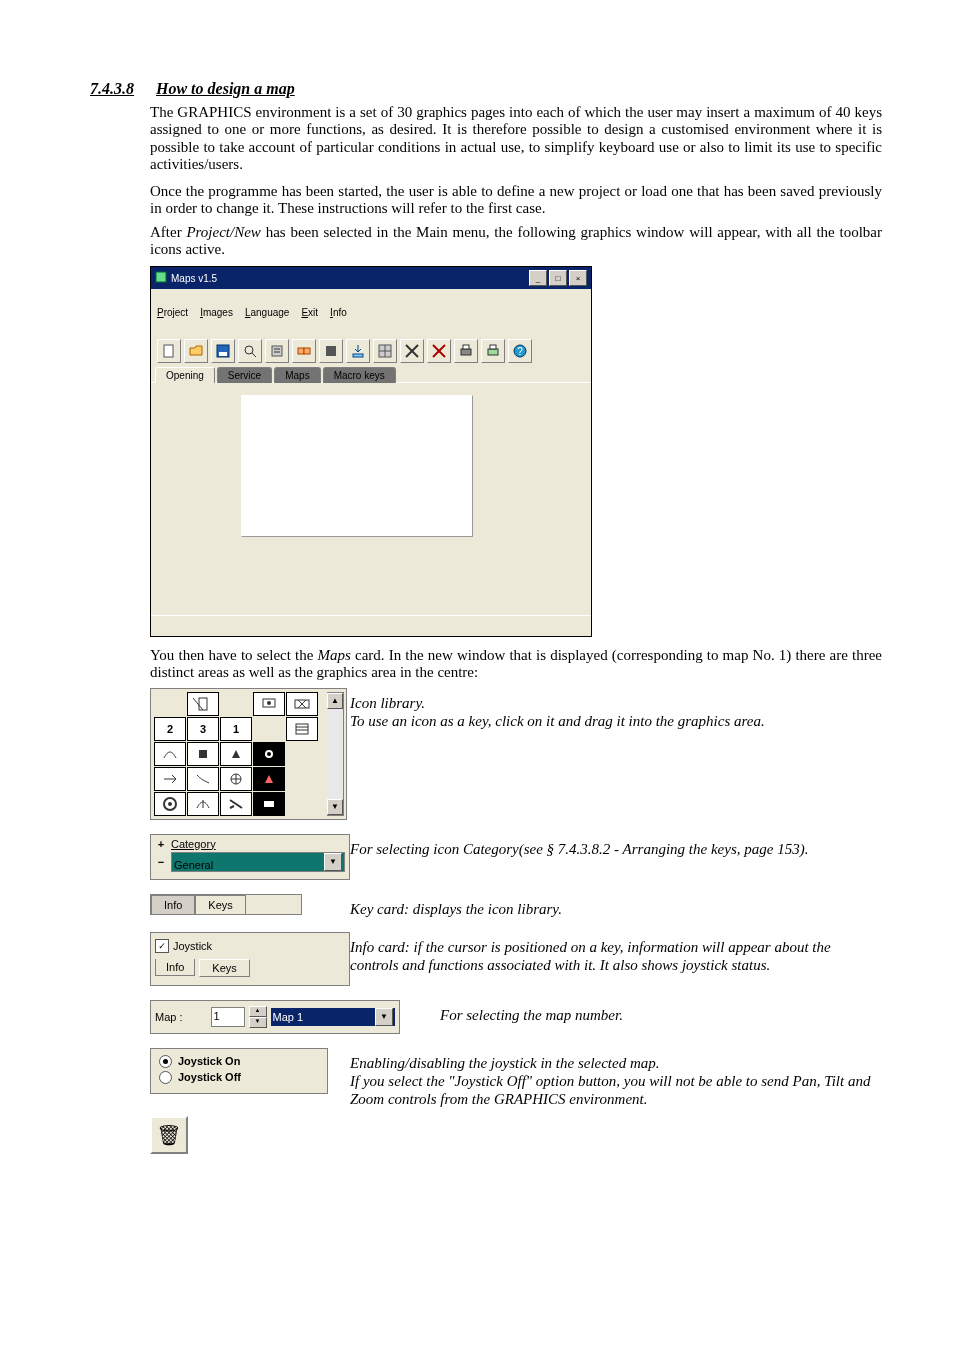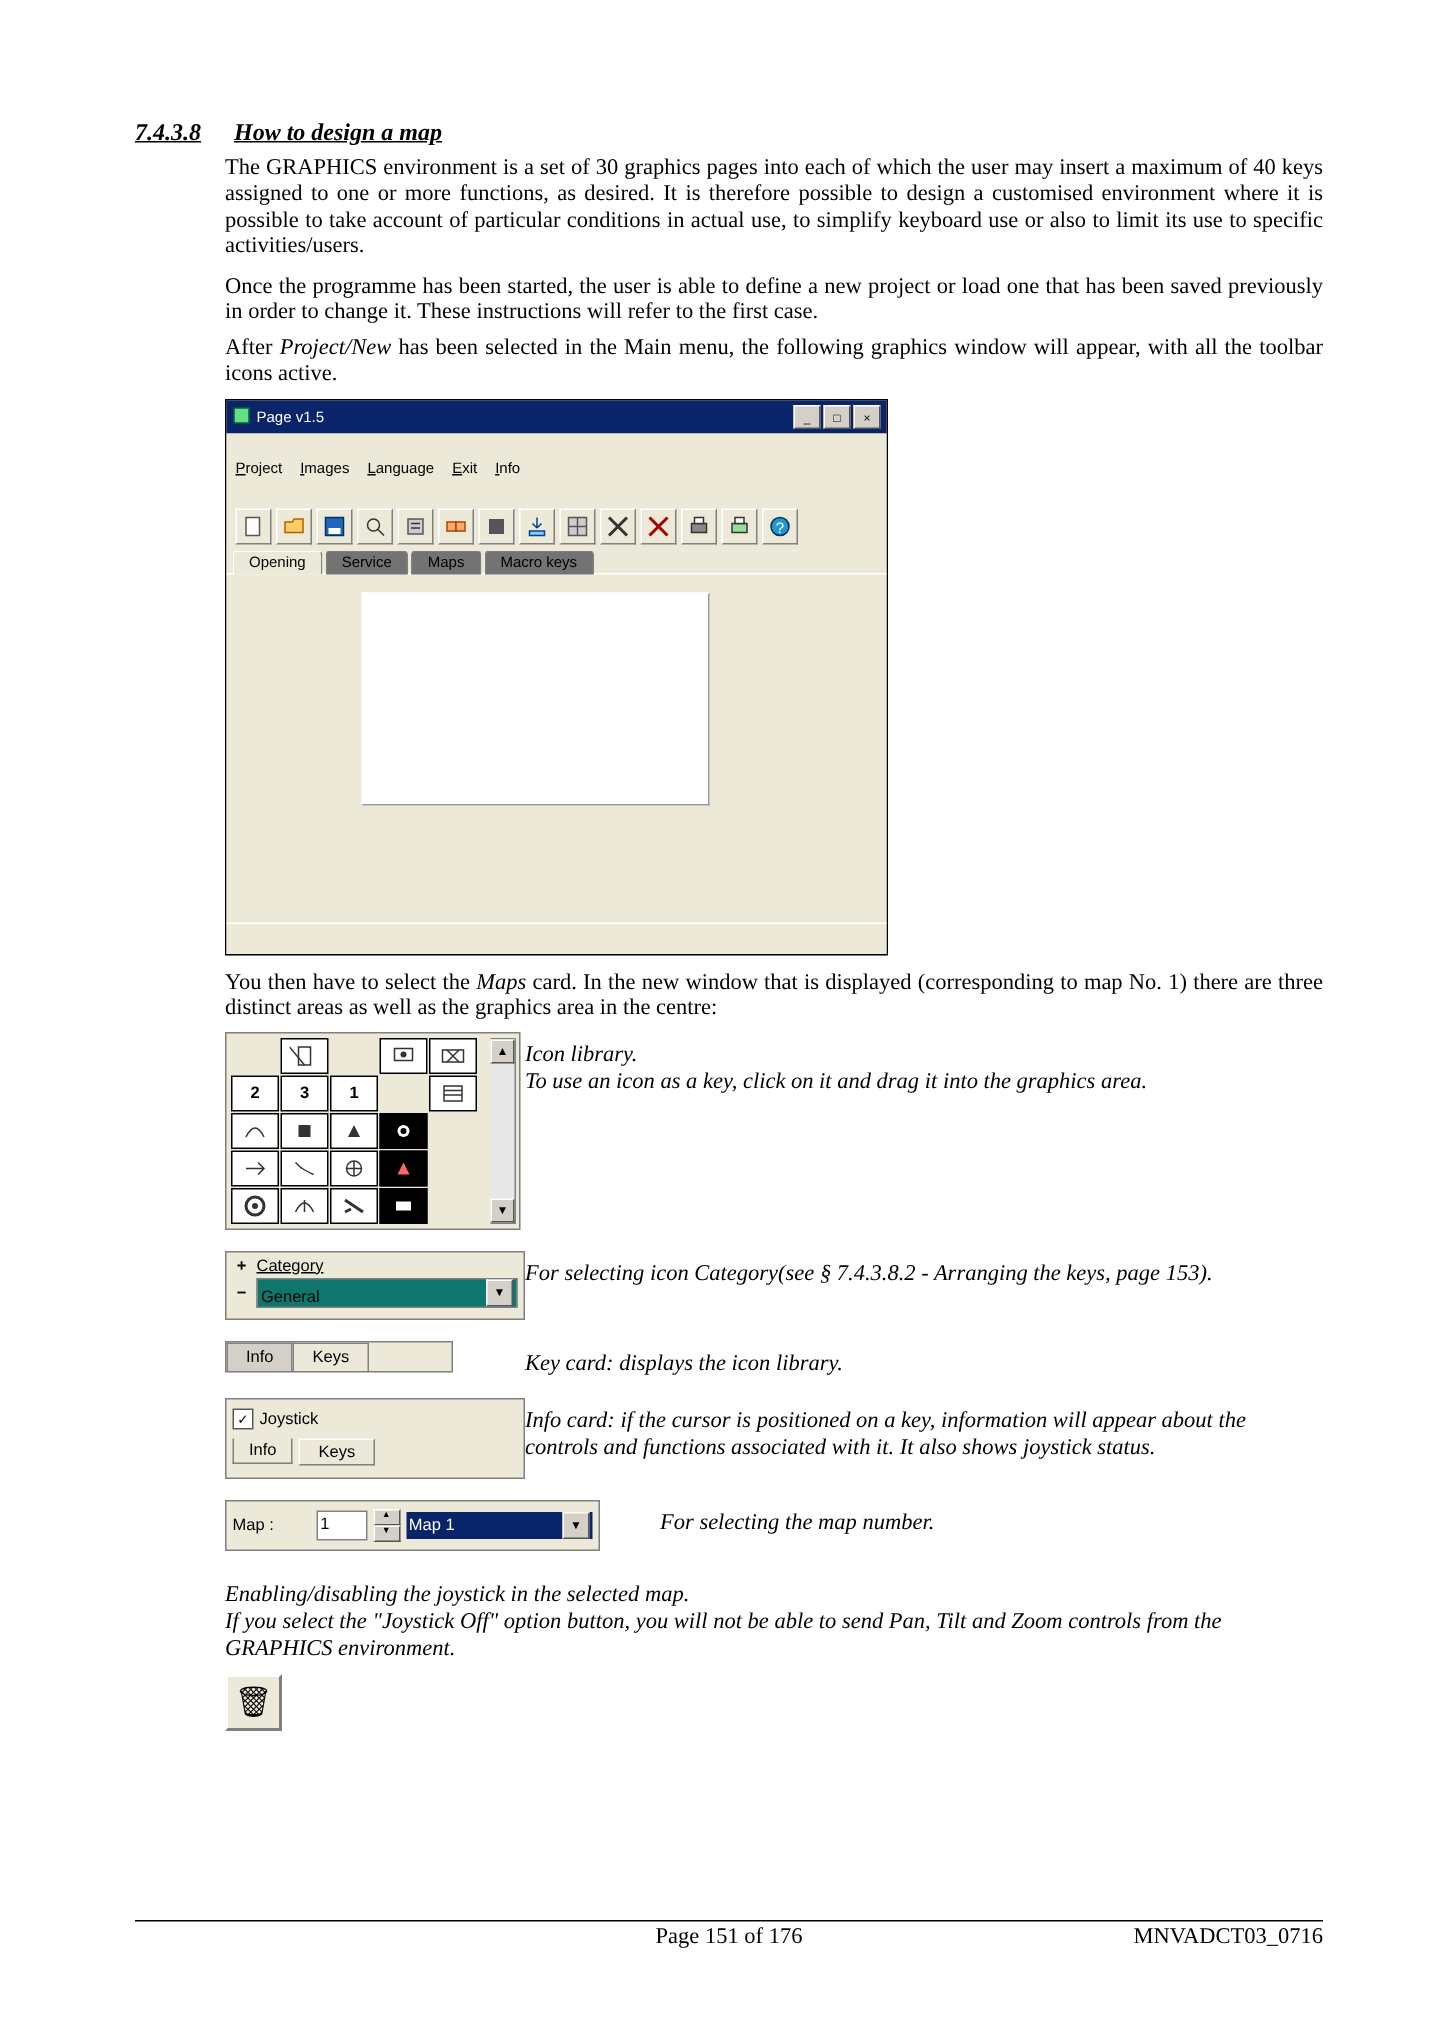--- a/index.html
+++ b/index.html
@@ -355,21 +355,21 @@
     <p><span>After </span><i>Project/New</i><span> has been selected in the Main menu, the following graphics window will appear, with all the toolbar icons active.</span></p>
   </div>
 
   <div class="screenshot">
     <div class="titlebar">
       <span style="margin-right:4px;">
         <svg width="12" height="12">
             <rect x="1" y="1" width="10" height="10" fill="#6d8" stroke="#063"></rect>
           </svg>
       </span>
-      <span>Page v1.5</span>
+      <span>Maps v1.5</span>
       <span class="titlebar-spacer"></span>
       <span class="win-btn">_</span>
       <span class="win-btn">□</span>
       <span class="win-btn">×</span>
     </div>
     <div class="menubar">
       <span>Project</span>
       <span>Images</span>
       <span>Language</span>
       <span>Exit</span>
@@ -657,33 +657,40 @@
           <div class="map-sel-right">
             <span>Map 1</span>
             <span class="select-arrow" style="background:#d4d0c8;color:#000;">▼</span>
           </div>
         </div>
       </div>
       <div class="item-desc">For selecting the map number.</div>
     </div>
 
     <div class="item-row">
+      <div class="item-left">
+        <div class="radio-panel">
+          <label>
+              <span class="radio on"></span>
+              <span>Joystick On</span>
+            </label>
+          <label>
+              <span class="radio"></span>
+              <span>Joystick Off</span>
+            </label>
+        </div>
+      </div>
       <div class="item-desc">
         <div>Enabling/disabling the joystick in the selected map.</div>
         <div>If you select the "Joystick Off" option button, you will not be able to send Pan, Tilt and Zoom controls from the GRAPHICS environment.</div>
       </div>
     </div>
 
     <div class="item-row" style="margin-top:-6px;">
       <div class="item-left">
         <div class="trash-btn">
           <span>🗑</span>
         </div>
       </div>
     </div>
   </div>
 
-  <div class="footer">
-    <span></span>
-    <span class="center">Page 151 of 176</span>
-    <span>MNVADCT03_0716</span>
-  </div>
 </div>
 
 </body></html>

